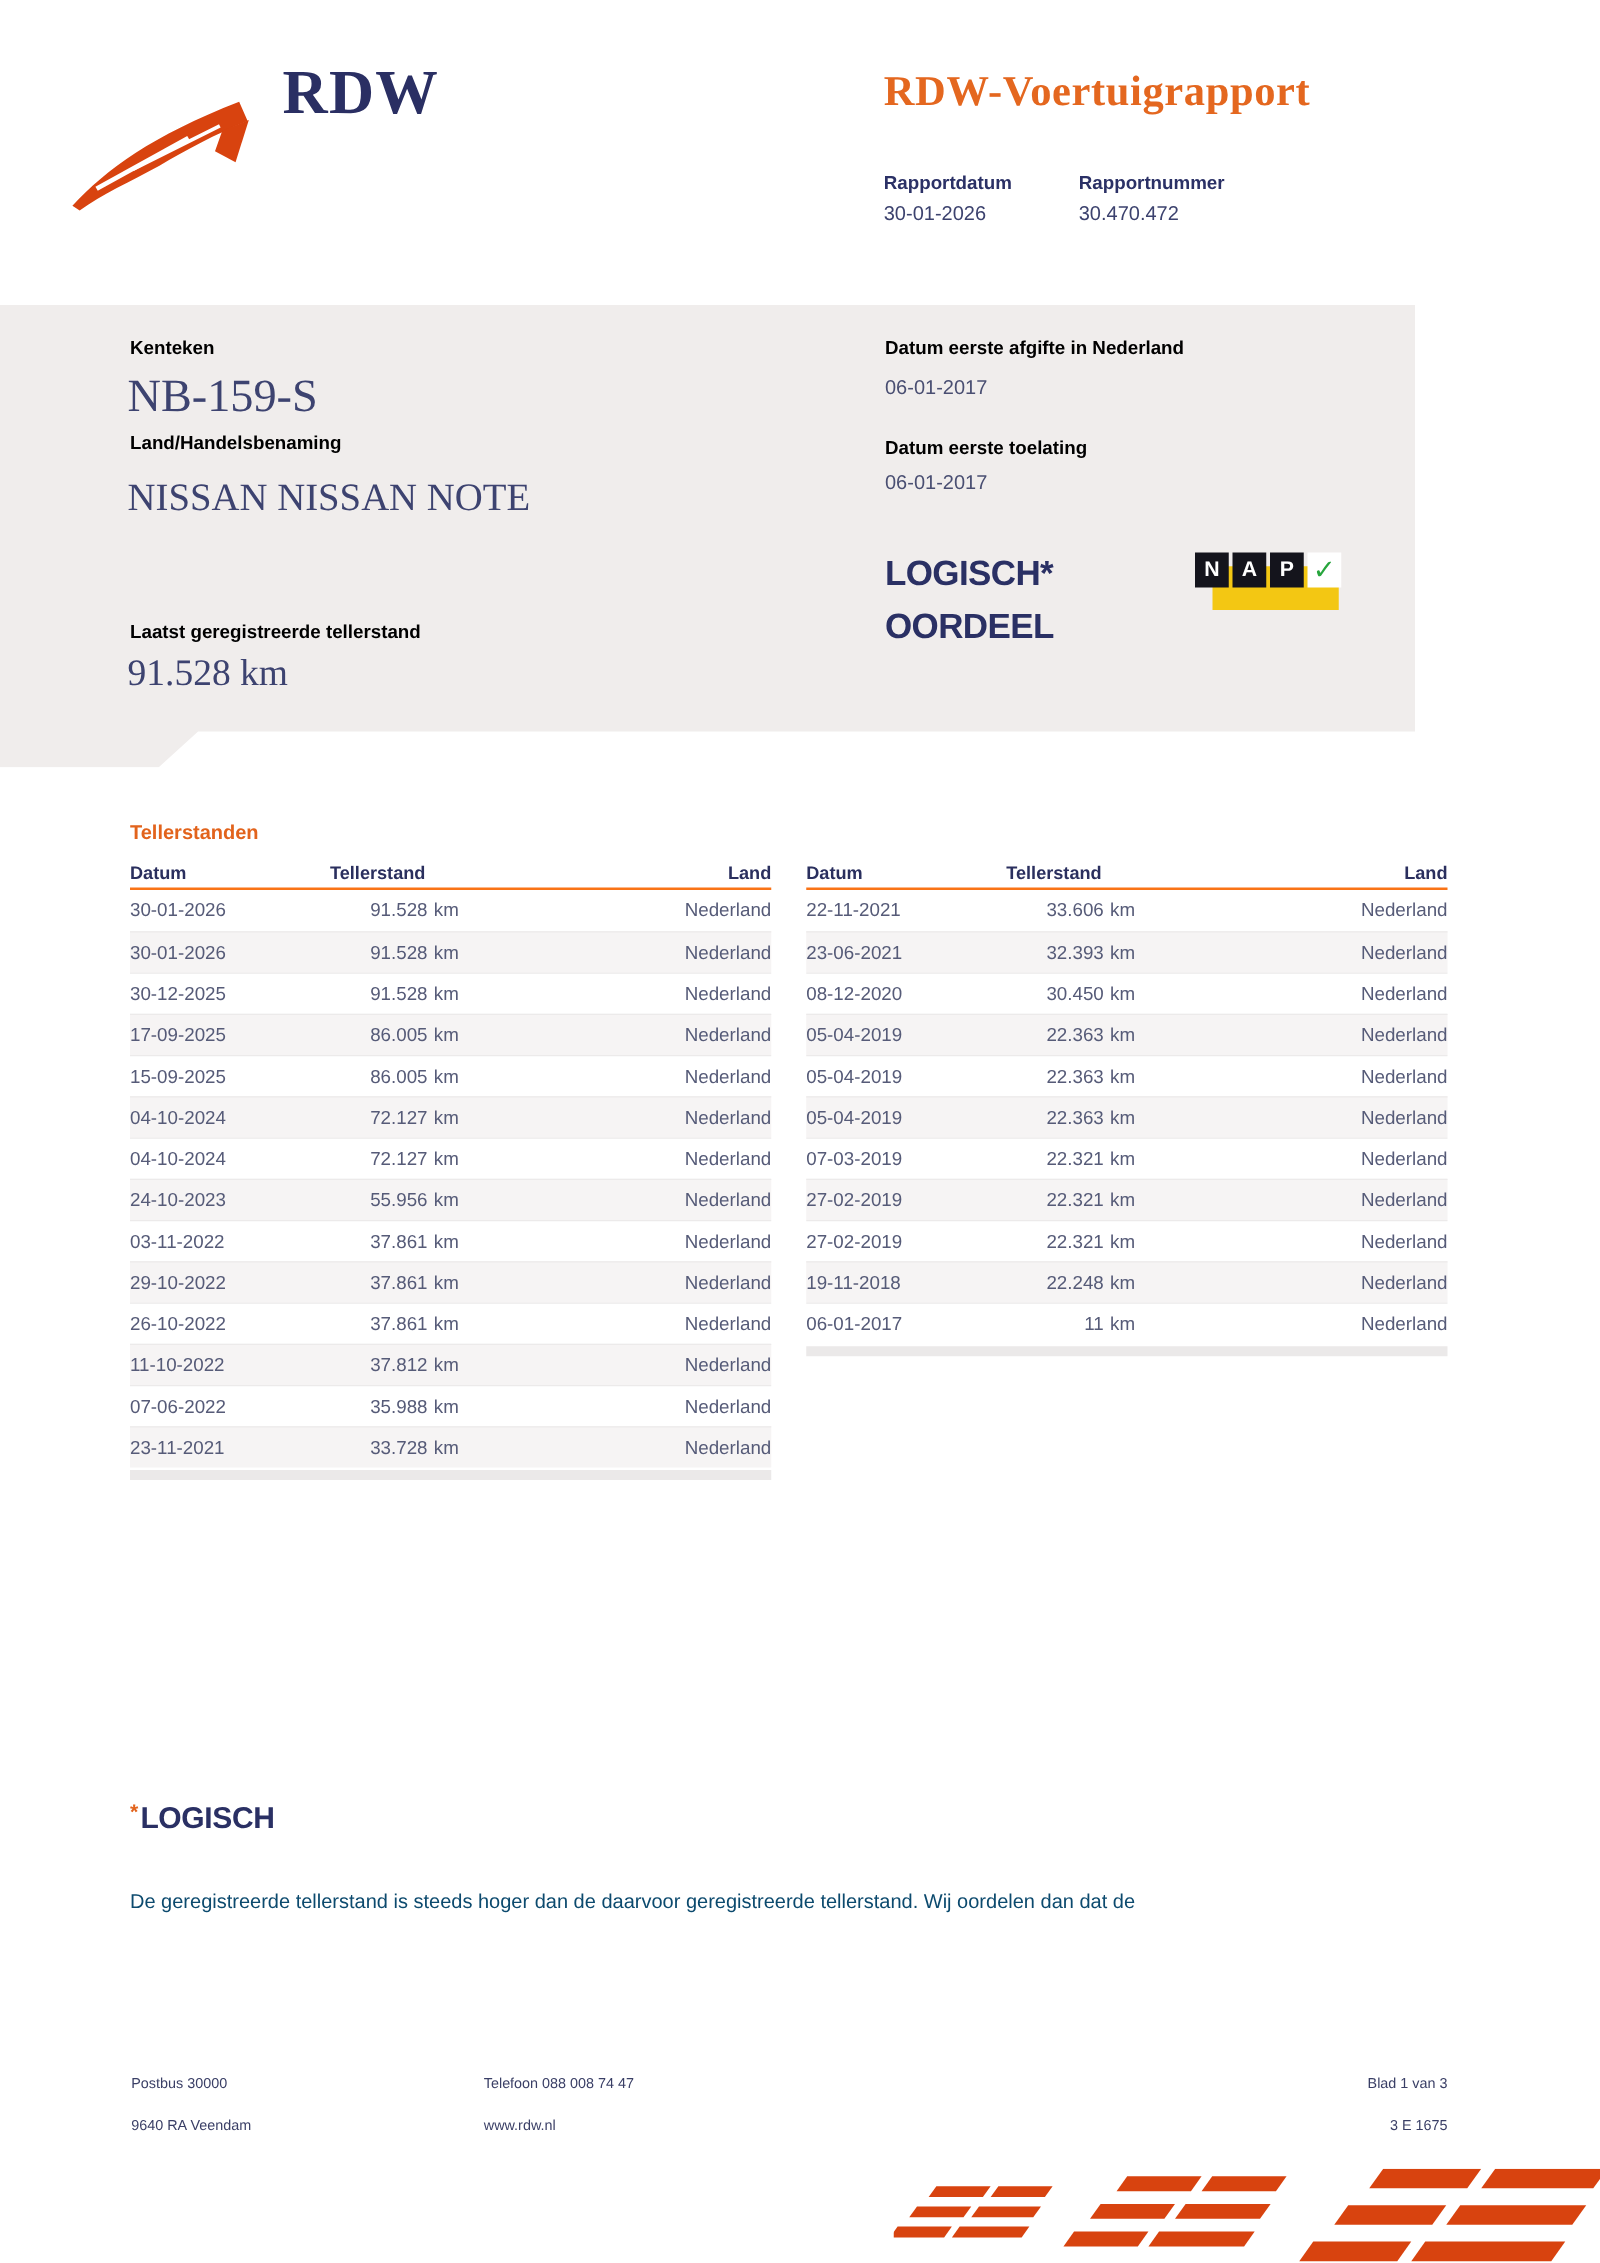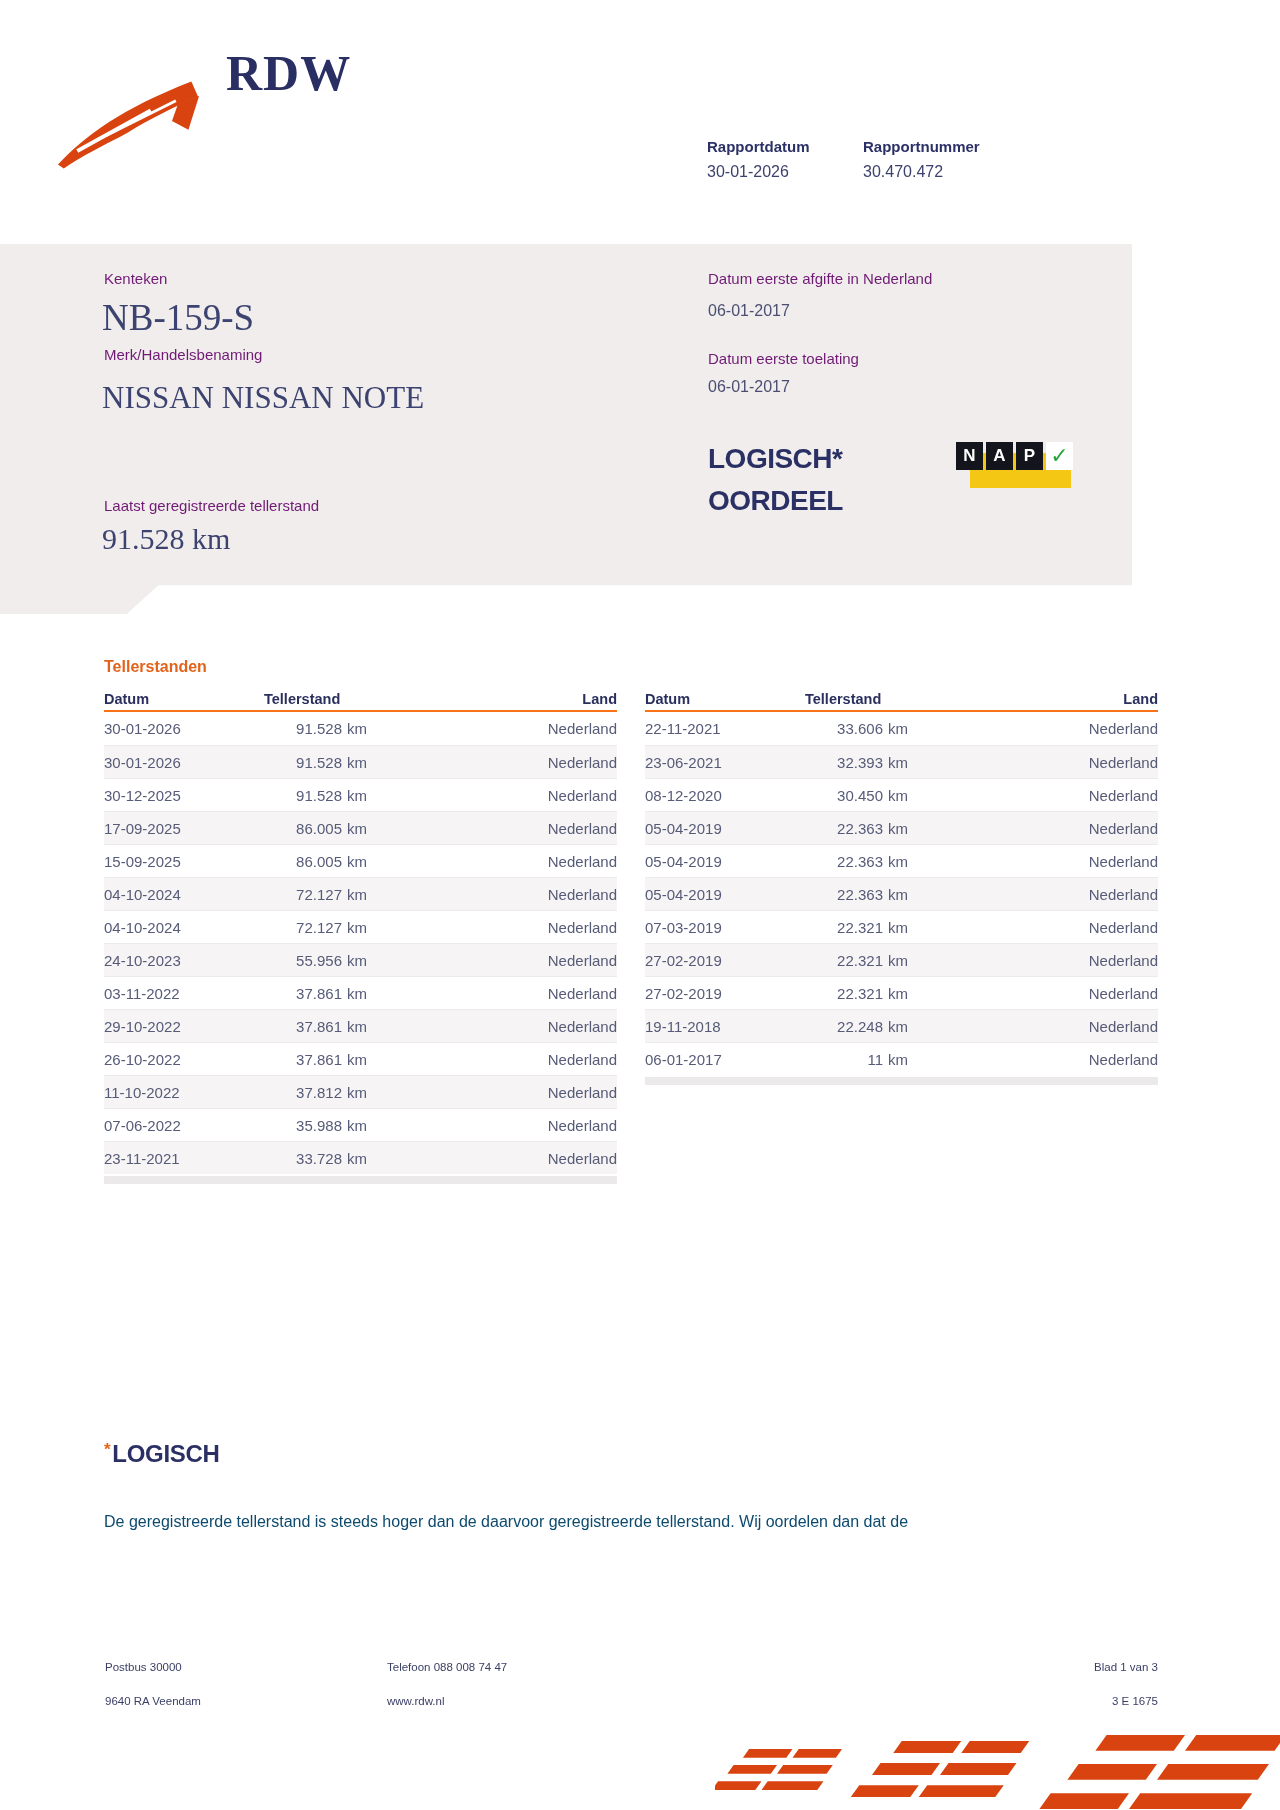--- a/index.html
+++ b/index.html
@@ -22,21 +22,21 @@
   }
   .meta { position:absolute; left:707px; top:138px; display:grid; grid-template-columns:156px auto; grid-row-gap:8px; }
   .meta .lbl { font-size:15px; font-weight:700; color:#2b3166; }
   .meta .val { font-size:16px; color:#3c426e; }
   
   .vbox {
     position:absolute; left:0; top:244px; width:1132px; height:370px;
     background:#f0edec;
     clip-path:polygon(0 0, 100% 0, 100% 92.2%, 14% 92.2%, 11.2% 100%, 0 100%);
   }
-  .olabel { position:absolute; font-size:15px; font-weight:400; color:#701a75; }
+  .olabel { position:absolute; font-size:15px; font-weight:700; color:#000000; }
   .serifval { position:absolute; font-family:"Liberation Serif","DejaVu Serif",serif; color:#3d4370; }
   .sansval { position:absolute; font-size:16px; color:#4a4f72; }
   .kenteken-label { left:104px; top:270px; }
   .kenteken-value { left:102px; top:296px; font-size:37px; }
   .merk-label { left:104px; top:346px; }
   .merk-value { left:102px; top:376px; font-size:31px; line-height:43px; }
   .teller-label { left:104px; top:497px; }
   .teller-value { left:102px; top:522px; font-size:30px; }
   .afgifte-label { left:708px; top:270px; }
   .afgifte-value { left:708px; top:302px; }
@@ -91,33 +91,34 @@
 
 <div class="page">
 
   <svg class="logo-wing" viewBox="0 0 150 96">
     <path fill="#d8430f" d="M2,92 C30,62 68,34 140,6 L147,22 C120,33 96,46 74,59 C50,72 26,83 8,96 Z"></path>
     <path fill="#d8430f" d="M126,30 L148,21 L137,56 L120,47 Z"></path>
     <path stroke="#ffffff" stroke-width="4" fill="none" d="M22,78 L98,36"></path>
     <path stroke="#ffffff" stroke-width="3" fill="none" d="M52,62 L124,26"></path>
   </svg>
   <div class="logo-text">RDW</div>
+  <div class="doc-title">RDW-Voertuigrapport</div>
   <div class="meta">
     <span class="lbl">Rapportdatum</span>
     <span class="lbl">Rapportnummer</span>
     <span class="val">30-01-2026</span>
     <span class="val">30.470.472</span>
   </div>
 
   <div class="vbox"></div>
 
   <div class="olabel kenteken-label">Kenteken</div>
   <div class="serifval kenteken-value">NB-159-S</div>
 
-  <div class="olabel merk-label">Merk/Handelsbenaming</div>
+  <div class="olabel merk-label">Land/Handelsbenaming</div>
   <div class="serifval merk-value" style="width:330px;">NISSAN NISSAN NOTE</div>
 
   <div class="olabel teller-label">Laatst geregistreerde tellerstand</div>
   <div class="serifval teller-value">91.528 km</div>
 
   <div class="olabel afgifte-label">Datum eerste afgifte in Nederland</div>
   <div class="sansval afgifte-value">06-01-2017</div>
 
   <div class="olabel toelating-label">Datum eerste toelating</div>
   <div class="sansval toelating-value">06-01-2017</div>

